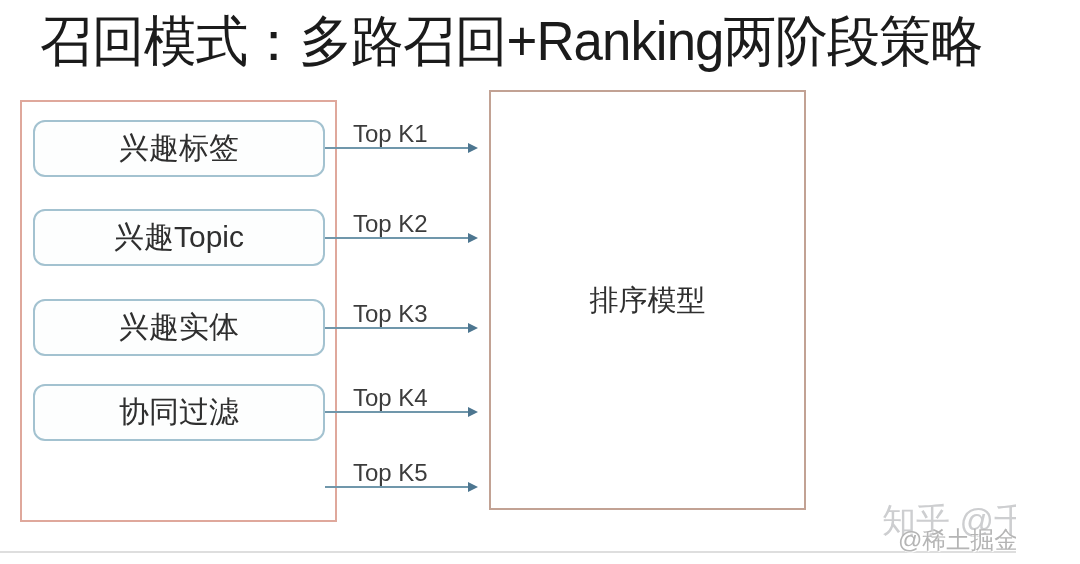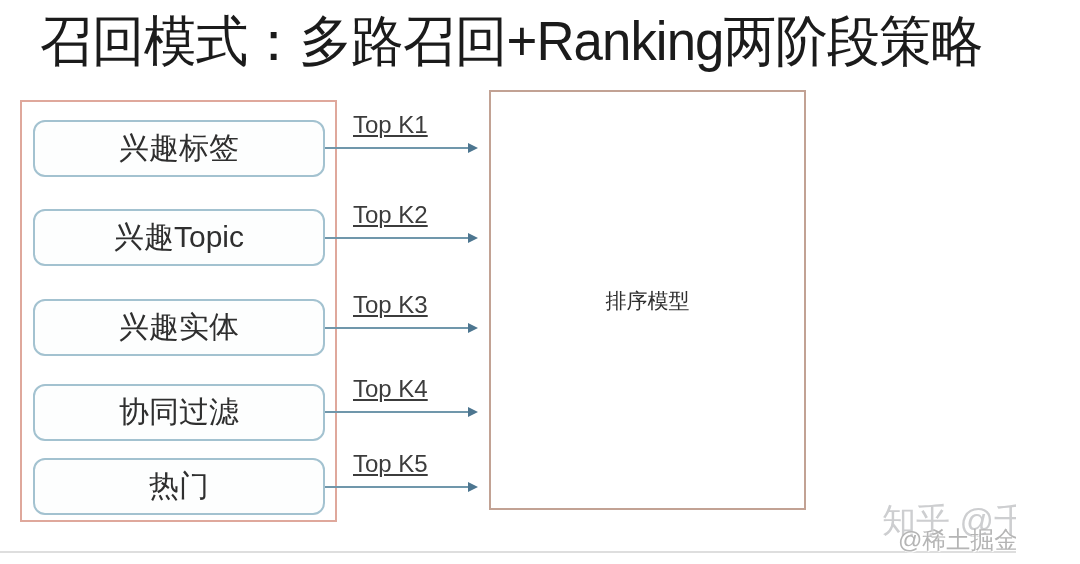--- a/index.html
+++ b/index.html
@@ -68,37 +68,36 @@
   .arrow-head{
     position:absolute;
     right:0;top:-5px;
     width:0;height:0;
     border-left:10px solid var(--arrow-head);
     border-top:5px solid transparent;
     border-bottom:5px solid transparent;
   }
   .arrow-label{
     position:absolute;
-    left:28px;bottom:9px;
+    left:28px;bottom:0;
     font-size:24px;
     color:#3c3c3c;
     white-space:nowrap;
-    text-decoration:underline;
   }
   .ranking-box{
     position:absolute;
     left:489px;top:90px;
     width:317px;height:420px;
     border:2px solid var(--ranking-border);
     display:flex;flex-direction:column;
     align-items:center;justify-content:center;
     background:transparent;
   }
   .ranking-line{
-    font-size:21px;
+    font-size:29px;
     line-height:39px;
     color:var(--text-dark);
     white-space:nowrap;
     text-align:left;
   }
   .wm-zhihu{
     position:absolute;
     left:882px;top:498px;
     font-size:34px;
     color:var(--watermark-light);
@@ -136,23 +135,20 @@
   </div>
   <div class="node" style="top:120px">
     <span>兴趣标签</span>
   </div>
   <div class="node" style="top:299px">
     <span>兴趣实体</span>
   </div>
   <div class="node" style="top:384px">
     <span>协同过滤</span>
   </div>
-  <div class="node" style="top:458px">
-    <span>热门</span>
-  </div>
 
   <div class="arrow" style="top:148px">
     <span class="arrow-label">Top K1</span>
     <span class="arrow-line"></span>
     <span class="arrow-head"></span>
   </div>
   <div class="arrow" style="top:238px">
     <span class="arrow-label">Top K2</span>
     <span class="arrow-line"></span>
     <span class="arrow-head"></span>

